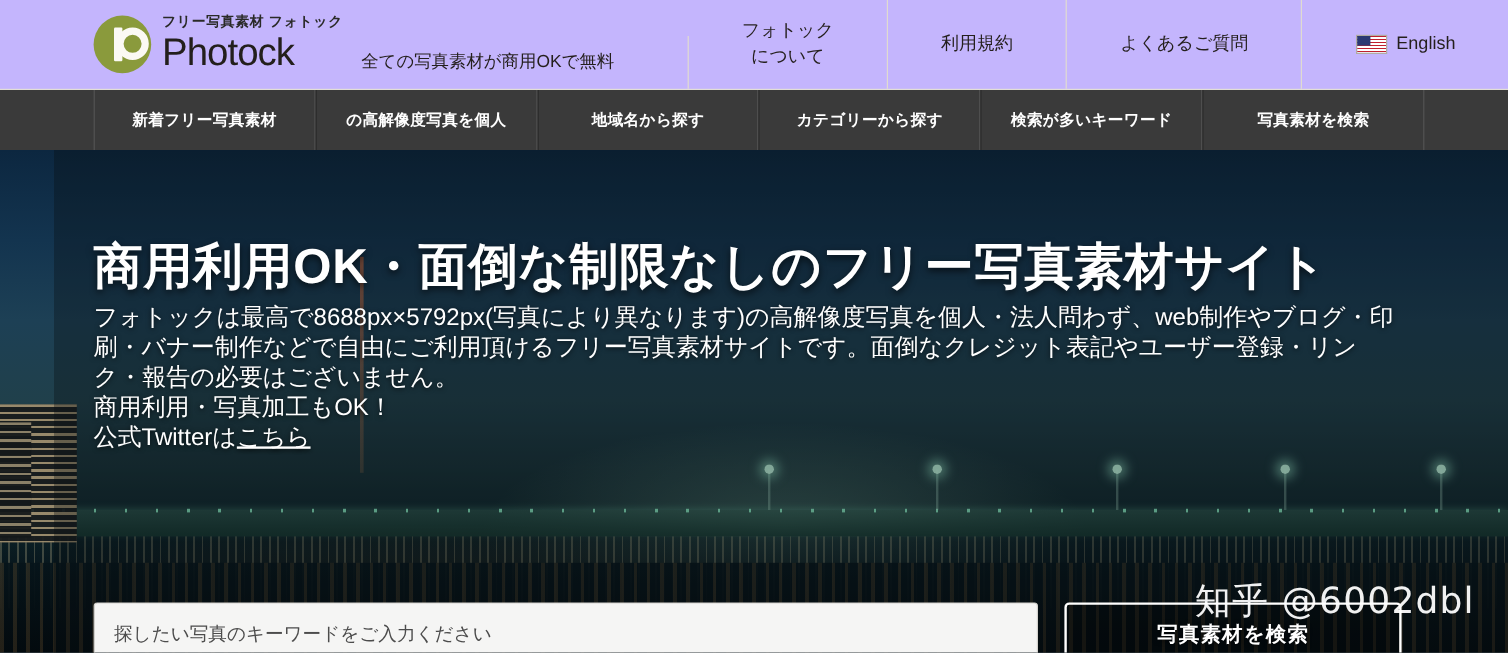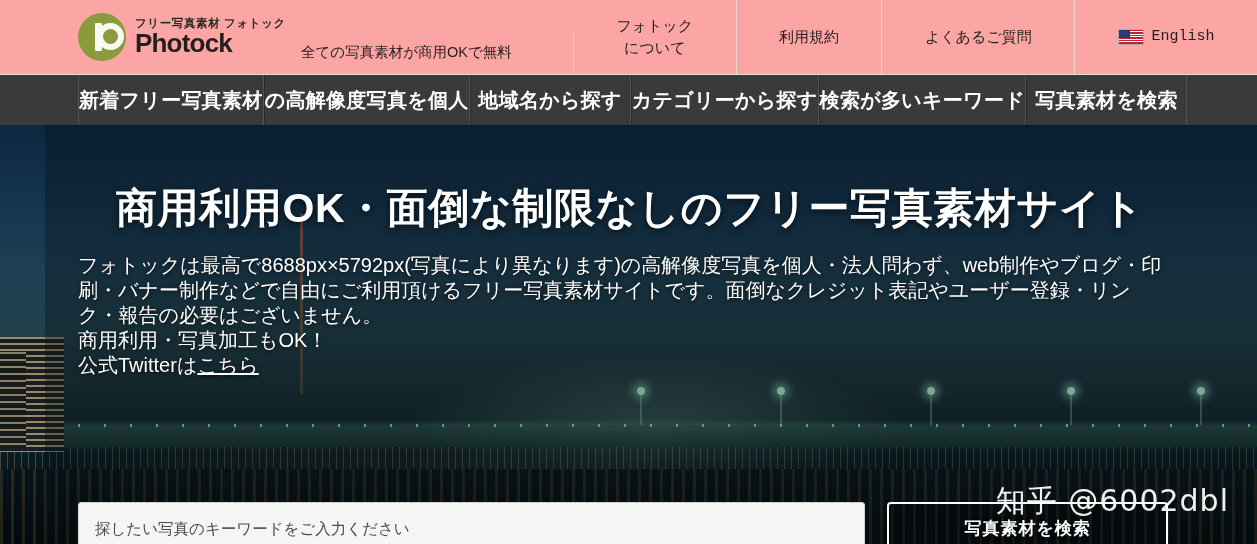--- a/index.html
+++ b/index.html
@@ -8,21 +8,21 @@
     width: 1257px; height: 544px;
     overflow: hidden;
     background: #ffffff;
     font-family: "Liberation Sans", "DejaVu Sans", sans-serif;
   }
 
   
   .top-header {
     position: relative;
     height: 75px;
-    background: #fca5a5;
+    background: #c4b5fd;
     display: flex;
     align-items: stretch;
     border-bottom: 1px solid #e3dfd6;
   }
   .logo-block {
     width: 296px;
     flex: 0 0 296px;
     display: flex;
     align-items: center;
     padding-left: 78px;
@@ -55,22 +55,22 @@
   .logo-text { display: flex; flex-direction: column; justify-content: center; }
   .logo-kana {
     font-size: 11.5px;
     font-weight: bold;
     color: #2a2a28;
     letter-spacing: 0.6px;
     line-height: 1.1;
     white-space: nowrap;
   }
   .logo-word {
-    font-size: 26px;
-    font-weight: bold;
+    font-size: 32px;
+    font-weight: normal;
     color: #231f1c;
     letter-spacing: -0.8px;
     line-height: 1.05;
     margin-top: 1px;
   }
   .header-tagline {
     flex: 0 0 278px;
     display: flex;
     flex-direction: column;
     justify-content: center;
@@ -88,21 +88,21 @@
     align-items: center;
     justify-content: center;
     text-align: center;
     font-size: 15px;
     color: #241f1c;
     border-right: 1px solid #e0dbd0;
     line-height: 1.45;
     cursor: pointer;
     white-space: nowrap;
   }
-  .nav-top-item.lang { gap: 8px; font-family: Liberation Mono, monospace; }
+  .nav-top-item.lang { gap: 8px; }
   .nav-top-item.last { border-right: none; }
   .flag-icon {
     width: 26px; height: 16px;
     flex: 0 0 26px;
     display: inline-block;
     position: relative;
     background:
       repeating-linear-gradient(to bottom,
         #c0202f 0px, #c0202f 1.25px,
         #ffffff 1.25px, #ffffff 2.5px);
@@ -123,21 +123,21 @@
     align-items: stretch;
     padding-left: 78px;
     padding-right: 70px;
   }
   .nav-item {
     flex: 1 1 0;
     display: flex;
     align-items: center;
     justify-content: center;
     color: #ffffff;
-    font-size: 20px;
+    font-size: 13px;
     font-weight: bold;
     border-right: 1px solid #545454;
     border-left: 1px solid #2b2b2b;
     cursor: pointer;
     white-space: nowrap;
     letter-spacing: 0.3px;
   }
   .nav-item:first-child { border-left: 1px solid #545454; }
 
   
@@ -241,27 +241,26 @@
     left: 45px; top: 0; right: 0; bottom: 0;
     background: rgba(10,14,18,0.34);
   }
   .hero-content {
     position: absolute;
     left: 78px; top: 0; right: 0; bottom: 0;
     color: #ffffff;
   }
   .hero-title {
     position: absolute;
-    left: 0; top: 56px;
+    left: 0; top: 70px;
     font-size: 41px;
     font-weight: bold;
     letter-spacing: 0.6px;
     text-shadow: 0 2px 6px rgba(0,0,0,0.65);
     white-space: nowrap;
-    margin-left: 38px;
   }
   .hero-desc {
     position: absolute;
     left: 0; top: 128px;
     width: 1090px;
     font-size: 20px;
     line-height: 25px;
     text-shadow: 0 1px 4px rgba(0,0,0,0.75);
   }
   .hero-desc a {

